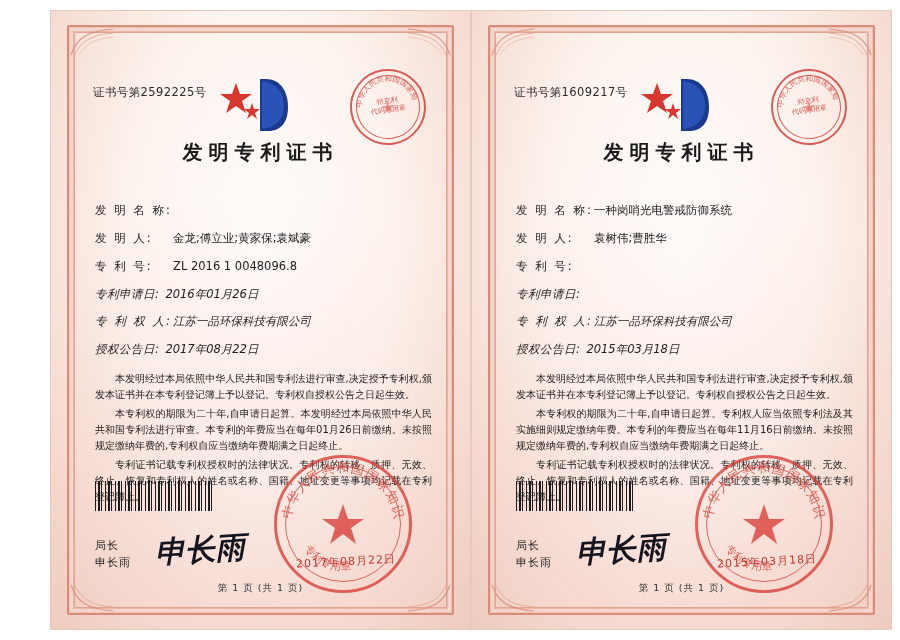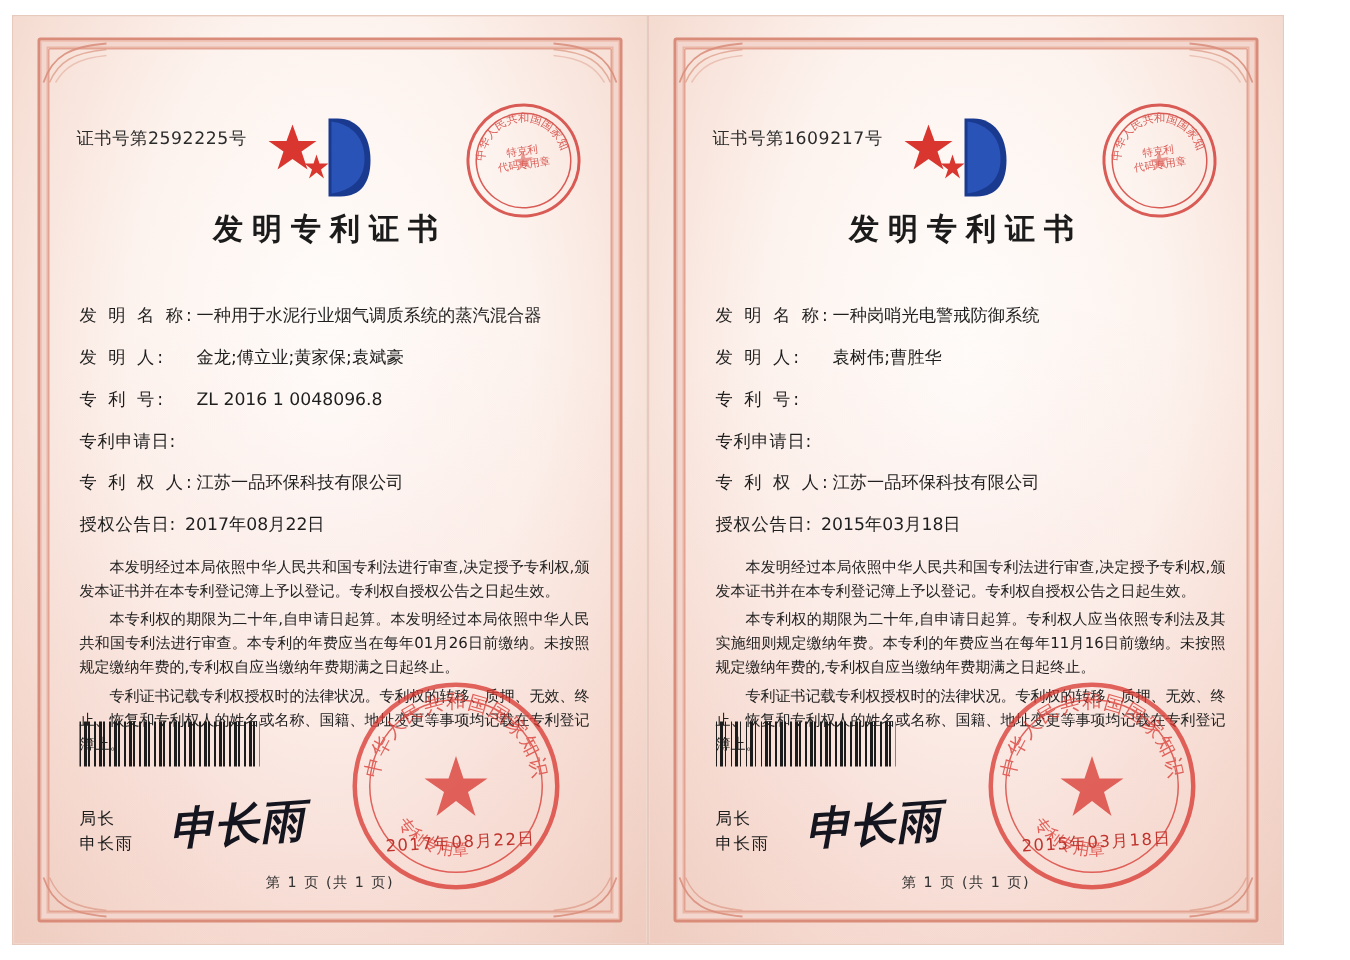--- a/index.html
+++ b/index.html
@@ -6,22 +6,23 @@
   body{
     width:900px;height:640px;
     background:#ffffff;
     font-family:"DejaVu Sans","Liberation Sans",sans-serif;
     overflow:hidden;
   }
   .page{
     position:relative;
     width:900px;height:640px;
     display:flex;
-    justify-content:flex-start;
+    justify-content:space-between;
     box-sizing:border-box;
+    padding-left:42px;
   }
   .cert{
     position:relative;
     width:424px;height:620px;
     margin-top:10px;
     box-sizing:border-box;
     background:
       radial-gradient(ellipse at 50% 38%, #fffdfb 0%, #fdf3ee 45%, #f6ded4 78%, #efcfc2 100%);
     border:1px solid #e7c9bd;
     overflow:hidden;
@@ -109,21 +110,21 @@
     line-height:18px;
   }
   .row{display:flex;margin-bottom:10px;}
   .lbl{
     width:78px;flex:none;
     letter-spacing:2px;
     white-space:nowrap;
   }
   .val{flex:1;}
   .val div{margin-bottom:1px;}
-  .row.tight{margin-bottom:9px;}
+  .row.tight{margin-bottom:9px;font-style:italic;}
   .lbl-wide{width:auto;margin-right:6px;letter-spacing:.5px;}
 
   .body-text{
     position:absolute;
     left:44px;right:38px;top:360px;
     font-size:10px;
     line-height:16px;
     color:#222;
     text-align:justify;
   }
@@ -249,32 +250,32 @@
         <polygon points="36,30 37.6,34.6 42.4,34.6 38.5,37.5 40,42 36,39.2 32,42 33.5,37.5 29.6,34.6 34.4,34.6" fill="#d4423c" opacity=".6"></polygon>
       </svg>
       <div class="seal-center">特克利<br>代码专用章</div>
     </div>
 
     <div class="title">发明专利证书</div>
 
     <div class="fields">
       <div class="row">
         <div class="lbl">发 明 名 称:</div>
-        <div class="val">一种用于水泥行业烟气调质系统的蒸汽混合器</div>
       </div>
       <div class="row">
         <div class="lbl">发 明 人:</div>
         <div class="val">金龙;傅立业;黄家保;袁斌豪</div>
       </div>
       <div class="row">
         <div class="lbl">专 利 号:</div>
         <div class="val">ZL 2016 1 0048096.8</div>
       </div>
       <div class="row tight">
         <div class="lbl lbl-wide">专利申请日:</div>
+        <div class="val">2016年01月26日</div>
       </div>
       <div class="row tight">
         <div class="lbl">专 利 权 人:</div>
         <div class="val">
           <div>江苏一品环保科技有限公司</div>
         </div>
       </div>
       <div class="row tight">
         <div class="lbl lbl-wide">授权公告日:</div>
         <div class="val">2017年08月22日</div>

